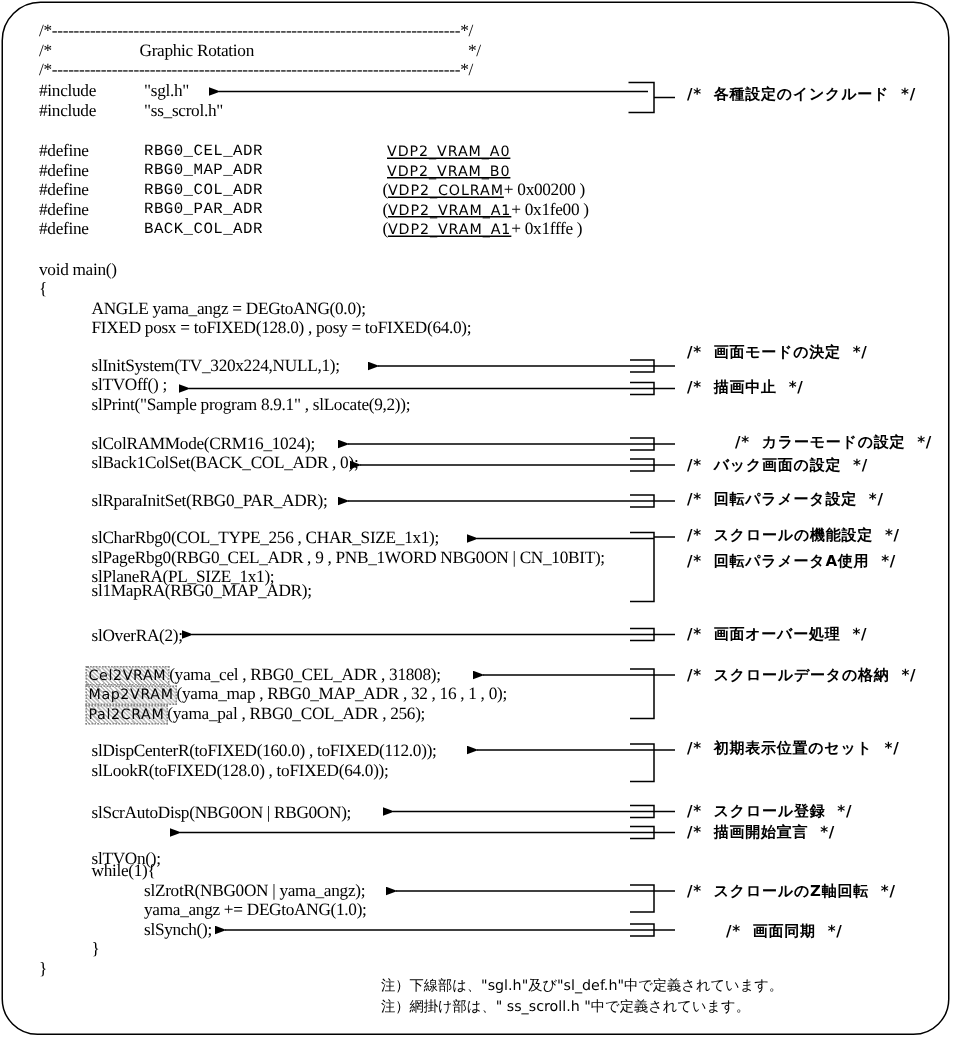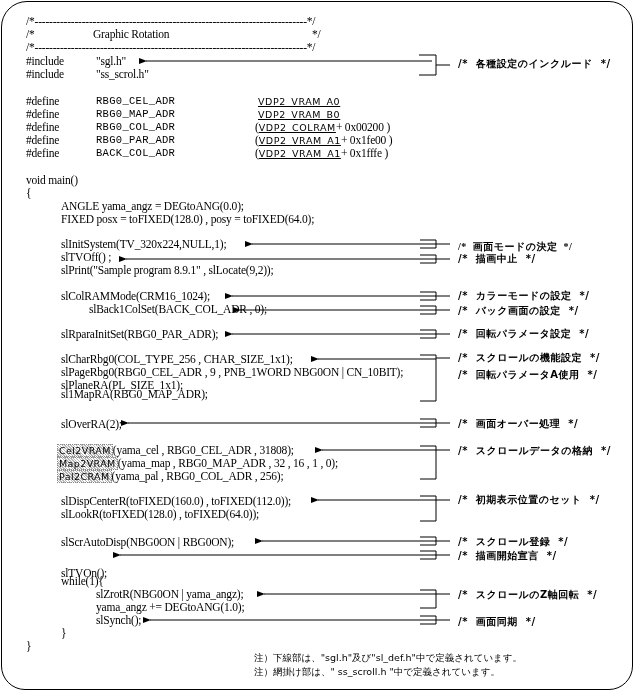--- a/index.html
+++ b/index.html
@@ -73,21 +73,21 @@
 <div class="code" style="top:175px;">void main()</div>
 <div class="code" style="top:188px;">{</div>
 <div class="code" style="top:201px; left:61px;">ANGLE yama_angz = DEGtoANG(0.0);</div>
 <div class="code" style="top:214px; left:61px;">FIXED posx = toFIXED(128.0) , posy = toFIXED(64.0);</div>
 
 <div class="code" style="top:239px; left:61px;">slInitSystem(TV_320x224,NULL,1);</div>
 <div class="code" style="top:252px; left:61px;">slTVOff() ;</div>
 <div class="code" style="top:265px; left:61px;">slPrint("Sample program 8.9.1" , slLocate(9,2));</div>
 
 <div class="code" style="top:291px; left:61px;">slColRAMMode(CRM16_1024);</div>
-<div class="code" style="top:304px; left:61px;margin-left:28px;">slBack1ColSet(BACK_COL_ADR , 0);</div>
+<div class="code" style="top:304px; left:61px;">slBack1ColSet(BACK_COL_ADR , 0);</div>
 
 <div class="code" style="top:329px; left:61px;">slRparaInitSet(RBG0_PAR_ADR);</div>
 
 <div class="code" style="top:354px; left:61px;">slCharRbg0(COL_TYPE_256 , CHAR_SIZE_1x1);</div>
 <div class="code" style="top:367px; left:61px;">slPageRbg0(RBG0_CEL_ADR , 9 , PNB_1WORD NBG0ON | CN_10BIT);</div>
 <div class="code" style="top:380px; left:61px;">slPlaneRA(PL_SIZE_1x1);</div>
 <div class="code" style="top:370px; left:61px;margin-top:19px;">sl1MapRA(RBG0_MAP_ADR);</div>
 
 <div class="code" style="top:419px; left:61px;">slOverRA(2);</div>
 
@@ -102,34 +102,34 @@
 <div class="code" style="top:568px; left:61px;">slTVOn();</div>
 
 <div class="code" style="top:576px; left:61px;">while(1){</div>
 <div class="code" style="top:589px; left:96px;">slZrotR(NBG0ON | yama_angz);</div>
 <div class="code" style="top:602px; left:96px;">yama_angz += DEGtoANG(1.0);</div>
 <div class="code" style="top:615px; left:96px;">slSynch();</div>
 <div class="code" style="top:628px; left:61px;">}</div>
 <div class="code" style="top:641px;">}</div>
 
 <div class="comment" style="top:58px;">/*  各種設定のインクルード  */</div>
-<div class="comment" style="top:241px;font-family:Liberation Serif, serif;">/*  画面モードの決定  */</div>
+<div class="comment" style="top:230px;">/*  画面モードの決定  */</div>
 <div class="comment" style="top:253px;text-align:center;">/*  描画中止  */</div>
-<div class="comment" style="top:290px;">/*  カラーモードの設定  */</div>
+<div class="comment" style="top:290px;margin-left:32px;">/*  カラーモードの設定  */</div>
 <div class="comment" style="top:305px;">/*  バック画面の設定  */</div>
 <div class="comment" style="top:328px;">/*  回転パラメータ設定  */</div>
 <div class="comment" style="top:352px;">/*  スクロールの機能設定  */</div>
 <div class="comment" style="top:369px;">/*  回転パラメータA使用  */</div>
 <div class="comment" style="top:418px;">/*  画面オーバー処理  */</div>
 <div class="comment" style="top:445px;">/*  スクロールデータの格納  */</div>
 <div class="comment" style="top:494px;">/*  初期表示位置のセット  */</div>
 <div class="comment" style="top:536px;">/*  スクロール登録  */</div>
 <div class="comment" style="top:550px;">/*  描画開始宣言  */</div>
 <div class="comment" style="top:589px;">/*  スクロールのZ軸回転  */</div>
-<div class="comment" style="top:616px;">/*  画面同期  */</div>
+<div class="comment" style="top:616px;margin-left:26px;">/*  画面同期  */</div>
 
 <div class="note" style="top:652px;">注）下線部は、"sgl.h"及び"sl_def.h"中で定義されています。</div>
 <div class="note" style="top:666px;">注）網掛け部は、" ss_scroll.h "中で定義されています。</div>
 
 <svg class="overlay" width="637" height="695">
   <defs>
     <marker id="ah" markerWidth="8" markerHeight="6" refX="1" refY="3" orient="auto">
       <path d="M8,0 L0,3 L8,6 Z" fill="#000"></path>
     </marker>
   </defs>

